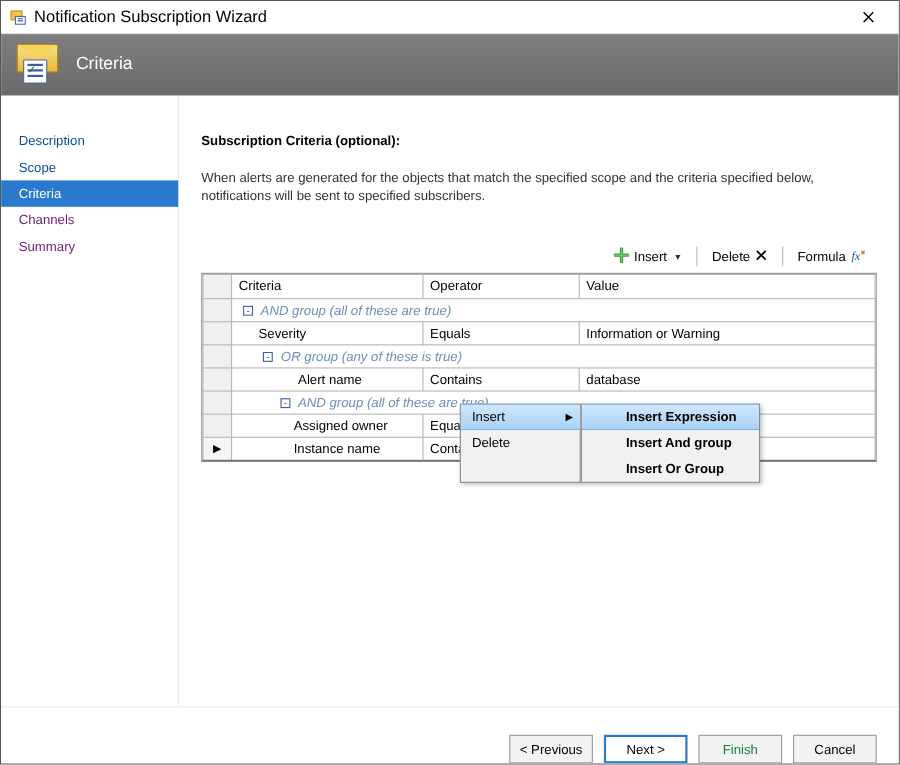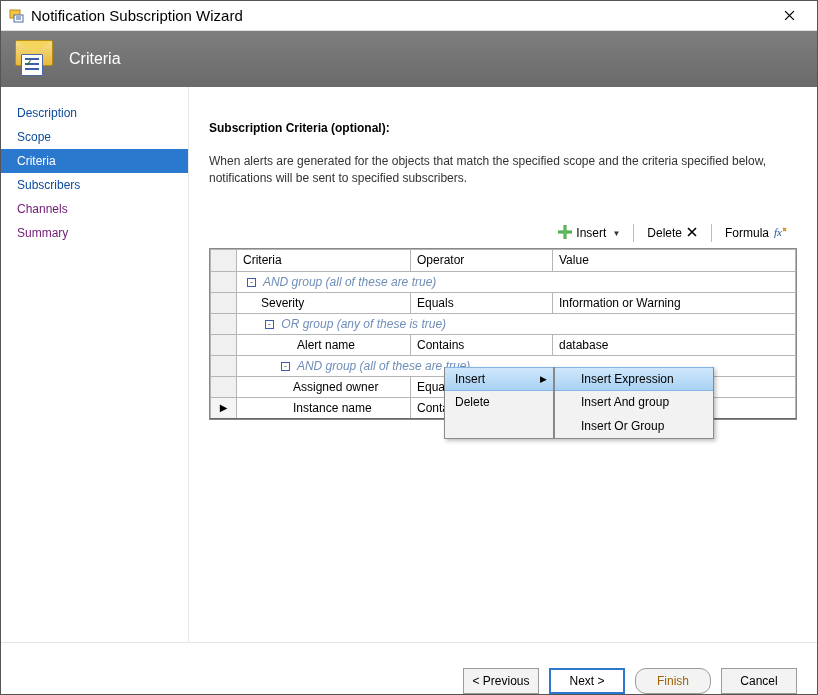--- a/index.html
+++ b/index.html
@@ -85,24 +85,24 @@
   }
   .banner .bicon-sheet .line { height:2px;background:#3a5fa8;margin:3px 3px 0 3px;}
   .banner .bicon-sheet .chk { position:absolute;left:3px;top:3px;color:#2a7a2a;font-size:9px;font-weight:bold;}
   .banner-title { font-weight: normal; }
   
   .main {
     display: flex;
     height: calc(100% - 30px - 56px - 52px);
   }
   .nav {
-    width: 188px;
+    width: 162px;
     background: #fff;
     border-right: 1px solid #e7e7e7;
-    padding-top: 14px;
+    padding-top: 29px;
   }
   .nav .item {
     padding: 5px 0 5px 16px;
     color: #0a4b9c;
     cursor: pointer;
   }
   .nav .item.selected {
     background: #2a79cf;
     color: #fff;
   }
@@ -201,21 +201,21 @@
     box-shadow: 2px 2px 4px rgba(0,0,0,0.25);
     font-size: 12px;
     min-width: 110px;
   }
   .ctx .row {
     display:flex;align-items:center;height:24px;padding:0 20px 0 10px;cursor:pointer;position:relative;
   }
   .ctx .row:hover, .ctx .row.hl { background: linear-gradient(#cfe7fb,#a9d2f4); border-top:1px solid #83b6e6; border-bottom:1px solid #83b6e6; height:24px; margin:-1px 0;}
   .ctx .row .arrow { position:absolute;right:6px;top:6px;font-size:9px;}
   .ctx2 { min-width: 160px;}
-  .ctx2 .row { padding-left: 26px;}
+  .ctx2 .row { padding-left: 40px; font-weight: bold;}
   
   .footer {
     height: 52px;
     display: flex;
     align-items: flex-end;
     justify-content: flex-end;
     gap: 10px;
     padding-right: 20px;
     background: #fff;
     border-top: 1px solid #e5e5e5;
@@ -223,21 +223,21 @@
   .fbtn {
     min-width: 76px;
     height: 26px;
     border: 1px solid #9b9b9b;
     background: #f3f3f3;
     display:flex;align-items:center;justify-content:center;
     cursor:pointer;
     font-size:12px;
   }
   .fbtn.primary { border: 2px solid #2a79cf; background:#fff; color:#000;margin-top:16px;}
-  .fbtn.disabled { color:#a16207; cursor:default;border-radius:11px;}
+  .fbtn.disabled { color:#15803d; cursor:default;}
   col.c0 { width:26px;}
   col.c1 { width:174px;}
   col.c2 { width:142px;}
   col.c3 { width:auto;}
 </style>
 </head>
 <body>
 
 <div class="titlebar">
   <span class="icon">
@@ -266,21 +266,20 @@
       </div>
   </div>
   <span class="banner-title">Criteria</span>
 </div>
 
 <div class="main">
   <div class="nav">
     <div class="item">Description</div>
     <div class="item">Scope</div>
     <div class="item selected">Criteria</div>
-    <div class="item">Subscribers</div>
     <div class="item dim">Channels</div>
     <div class="item dim">Summary</div>
   </div>
 
   <div class="content">
     <div class="section-title">Subscription Criteria (optional):</div>
     <div class="section-desc">When alerts are generated for the objects that match the specified scope and the criteria specified below, notifications will be sent to specified subscribers.</div>
 
     <div class="toolbar">
       <div class="tbtn">

